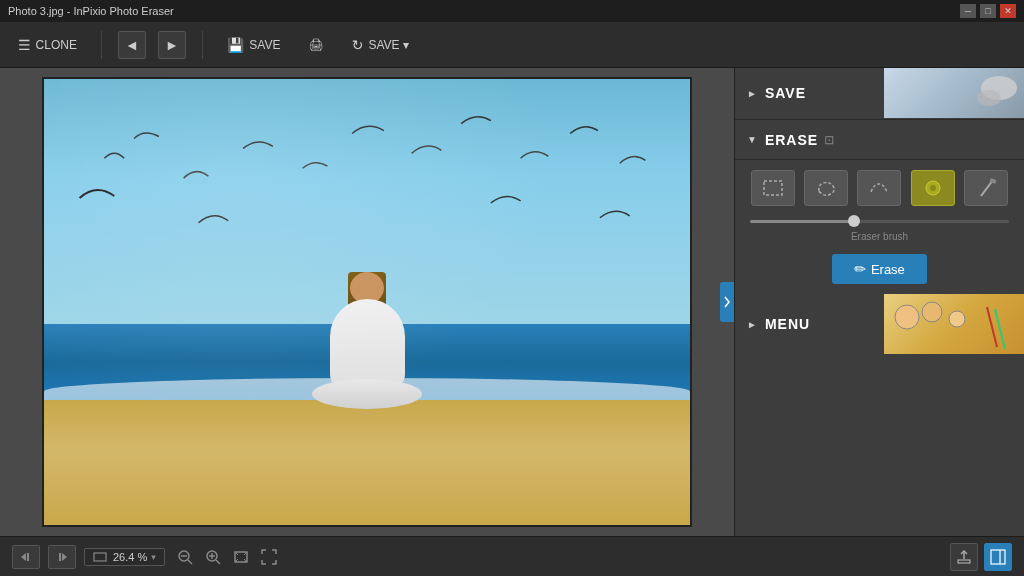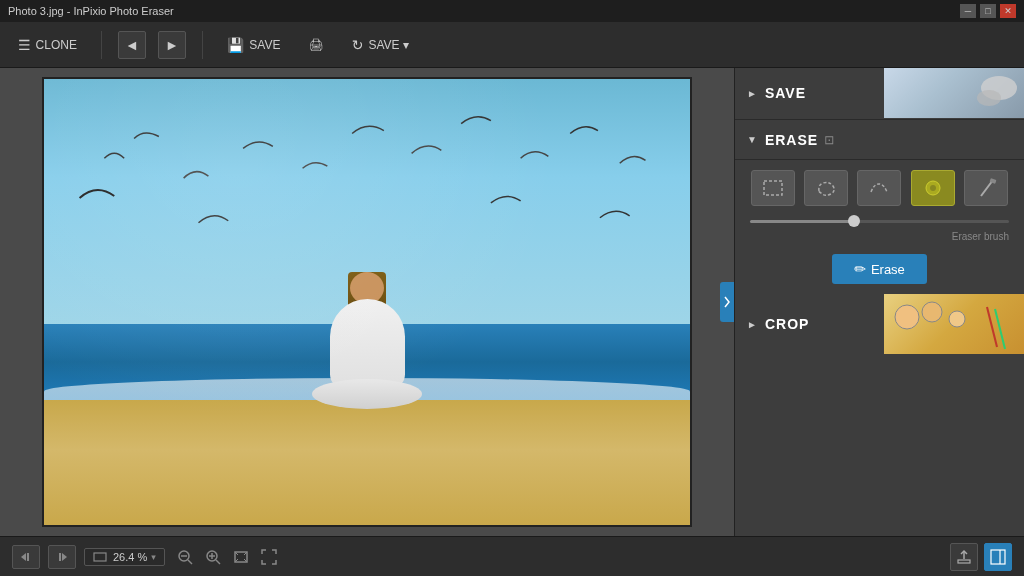--- a/index.html
+++ b/index.html
@@ -261,21 +261,21 @@
       height: 12px;
       background: #ccc;
       border-radius: 50%;
       position: absolute;
       top: -5px;
       left: 38%;
       cursor: grab;
     }
 
     .tool-hint {
-      text-align: right;
+      text-align: center;
       padding: 0 15px 6px;
       font-size: 10px;
       color: #888;
     }
 
     
     .erase-btn-row {
       display: flex;
       justify-content: center;
       padding: 6px 0 10px;
@@ -576,21 +576,21 @@
             <svg style="position:absolute;top:3px;left:3px;width:100%;height:100%;" viewBox="0 0 140 60">
               <circle cx="20" cy="20" r="12" fill="#f0c080" stroke="#888" stroke-width="1"></circle>
               <circle cx="45" cy="15" r="10" fill="#e8b870" stroke="#888" stroke-width="1"></circle>
               <circle cx="70" cy="22" r="8" fill="#f0c888" stroke="#888" stroke-width="1"></circle>
               <line x1="100" y1="10" x2="110" y2="50" stroke="#c0392b" stroke-width="2"></line>
               <line x1="108" y1="12" x2="118" y2="52" stroke="#2ecc71" stroke-width="2"></line>
             </svg>
           </div>
         </div>
         <span class="arrow">►</span>
-        <span class="section-title">CROP</span>
+        <span class="section-title">MENU</span>
       </div>
     </div>
   </div>
 
   <div id="right-expand" style="right:290px;">
     <svg width="8" height="14" viewBox="0 0 8 14">
       <path d="M2 2 L6 7 L2 12" stroke="#fff" stroke-width="1.5" fill="none"></path>
     </svg>
   </div>
 </div>

